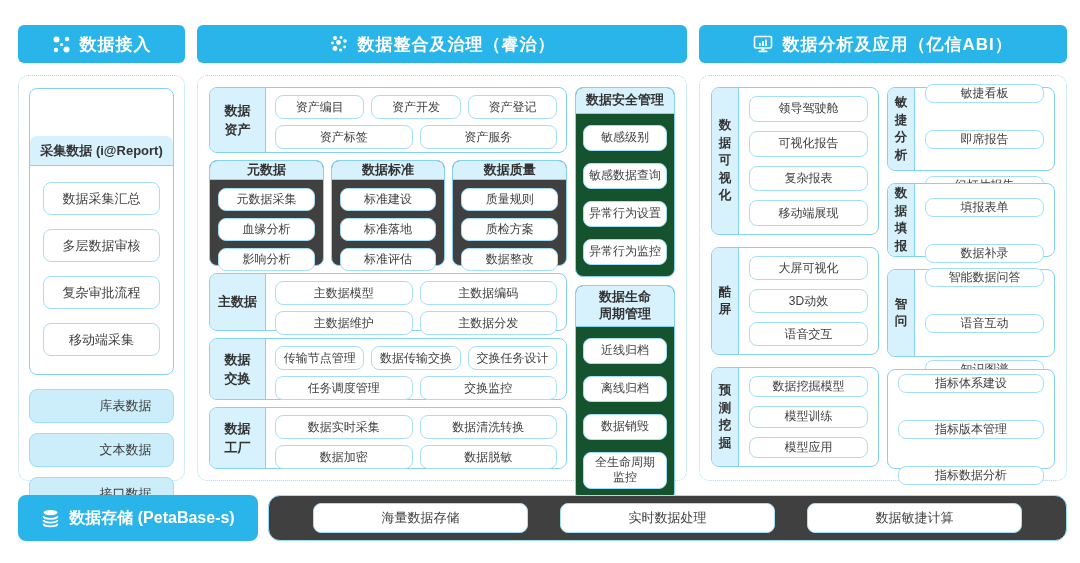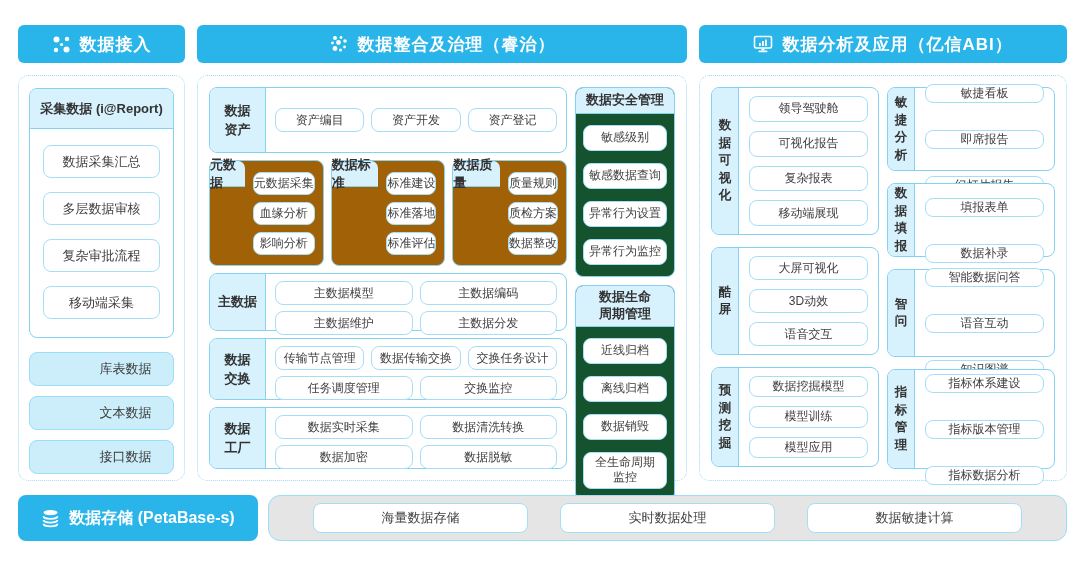--- a/index.html
+++ b/index.html
@@ -20,21 +20,21 @@
 
   .pill { border:1px solid #a5dff7; border-radius:8px; background:#fff; color:#404040;
           display:flex; align-items:center; justify-content:center; text-align:center; }
 
   
   .left-inner { padding:12px 10px; display:flex; flex-direction:column; height:100%; }
   .grp { border:1px solid #85d2f3; border-radius:8px; background:#fff; }
   .band { background:#d7f1fd; border-bottom:1px solid #85d2f3; border-radius:7px 7px 0 0;
           display:flex; align-items:center; justify-content:center; font-weight:bold;
           font-size:13px; color:#333; }
-  .collect .band { height:40px; }
+  .collect .band { height:30px;margin-top:47px; }
   .collect-body { padding:16px 13px 18px; display:flex; flex-direction:column; gap:14px; }
   .collect-body .pill { height:33px; font-size:13px; }
   .sources { margin-top:14px; display:flex; flex-direction:column; gap:10px; }
   .source-btn { height:34px; background:#cceefb; border:1px solid #9adef7; border-radius:8px;
                 display:flex; align-items:center; justify-content:center; font-size:13px; color:#3a3a3a;padding-left:48px; }
 
   
   .mid-inner { padding:11px; display:flex; gap:8px; height:100%; }
   .mid-left { flex:1; display:flex; flex-direction:column; gap:7px; }
   .mid-right { width:100px; display:flex; flex-direction:column; gap:8px; }
@@ -42,21 +42,21 @@
   .hgroup { border:1px solid #85d2f3; border-radius:8px; background:#fff; display:flex;font-family:Liberation Serif, serif; }
   .lcell { width:56px; background:#d7f1fd; border-right:1px solid #85d2f3; border-radius:7px 0 0 7px;
            display:flex; align-items:center; justify-content:center; font-weight:bold; font-size:13px; color:#333; }
   .lbl2 { display:inline-block; width:2em; word-break:break-all; line-height:1.5; text-align:center; }
   .hitems { flex:1; padding:7px 9px; display:flex; flex-direction:column; justify-content:space-evenly; gap:6px; }
   .prow { display:flex; gap:7px; }
   .prow .pill { flex:1; height:24px; font-size:12px; white-space:nowrap; }
   .g-asset { height:66px; } .g-master { height:58px; } .g-exch { height:62px; } .g-fact { height:62px; }
 
   .tri { display:flex; gap:7px; height:106px; }
-  .tbox { flex:1; border:1px solid #85d2f3; border-radius:8px; background:#a16207; display:flex; flex-direction:row; }
+  .tbox { flex:1; border:1px solid #85d2f3; border-radius:8px; background:#404040; display:flex; flex-direction:column; }
   .tbox .band { height:26px; }
   .tbox .items { flex:1; padding:8px; display:flex; flex-direction:column; gap:7px; justify-content:center; }
   .tbox .pill { height:23px; font-size:12px; white-space:nowrap; }
 
   .sbox { border:1px solid #85d2f3; border-radius:8px; background:#14532d; display:flex; flex-direction:column; }
   .sbox .band { min-height:26px; padding:3px 0; white-space:pre-line; line-height:1.3; text-align:center; }
   .sbox .items { flex:1; padding:11px 7px; display:flex; flex-direction:column; gap:12px; }
   .sbox .pill { min-height:26px; font-size:12px; white-space:pre-line; line-height:1.3; padding:2px 0; }
   .g-sec { height:192px; } .g-life { flex:1; }
 
@@ -70,21 +70,21 @@
   .vitems { flex:1; padding:8px 10px; display:flex; flex-direction:column; gap:9px; justify-content:center; }
   .vitems .pill { height:26px; font-size:12px; white-space:nowrap; }
   .rcol2 .vitems { gap:7px; } .rcol2 .vitems .pill { height:24px;margin-top:20px; }
   .h148 { height:148px; } .h108 { height:108px; } .h100 { height:100px; }
   .h84 { height:84px; } .h74 { height:74px; } .h88 { height:88px; }
 
   
   .bottom { display:flex; gap:10px; margin-top:14px; height:46px; }
   .storage-btn { width:240px; background:#29b5ea; border-radius:8px; color:#fff; font-size:16px;
                  font-weight:bold; display:flex; align-items:center; justify-content:center; gap:9px; }
-  .bottom-box { flex:1; border:1px solid #9adef7; border-radius:12px; background:#e5e5e5;
+  .bottom-box { flex:1; border:1px solid #9adef7; border-radius:12px; background:#404040;
                 display:flex; align-items:center; justify-content:space-evenly; padding:0 12px; }
   .bottom-box .pill { width:215px; height:30px; font-size:13px; }
 </style>
 </head>
 <body>
 
 <div class="page">
   <div class="top">
 
     <div class="col col-left">
@@ -139,20 +139,24 @@
             <div class="hgroup g-asset">
               <div class="lcell">
                   <span class="lbl2">数据资产</span>
                 </div>
               <div class="hitems">
                 <div class="prow">
                   <div class="pill">资产编目</div>
                   <div class="pill">资产开发</div>
                   <div class="pill">资产登记</div>
                 </div>
+                <div class="prow">
+                  <div class="pill">资产标签</div>
+                  <div class="pill">资产服务</div>
+                </div>
               </div>
             </div>
 
             <div class="tri">
               <div class="tbox">
                 <div class="band">元数据</div>
                 <div class="items">
                   <div class="pill">元数据采集</div>
                   <div class="pill">血缘分析</div>
                   <div class="pill">影响分析</div>
@@ -324,23 +328,20 @@
               <div class="vcell">
                   <span>智问</span>
                 </div>
               <div class="vitems">
                 <div class="pill">智能数据问答</div>
                 <div class="pill">语音互动</div>
                 <div class="pill">知识图谱</div>
               </div>
             </div>
             <div class="vgroup h100">
-              <div class="vcell">
-                  <span>指标管理</span>
-                </div>
               <div class="vitems">
                 <div class="pill">指标体系建设</div>
                 <div class="pill">指标版本管理</div>
                 <div class="pill">指标数据分析</div>
               </div>
             </div>
           </div>
 
         </div>
       </div>

